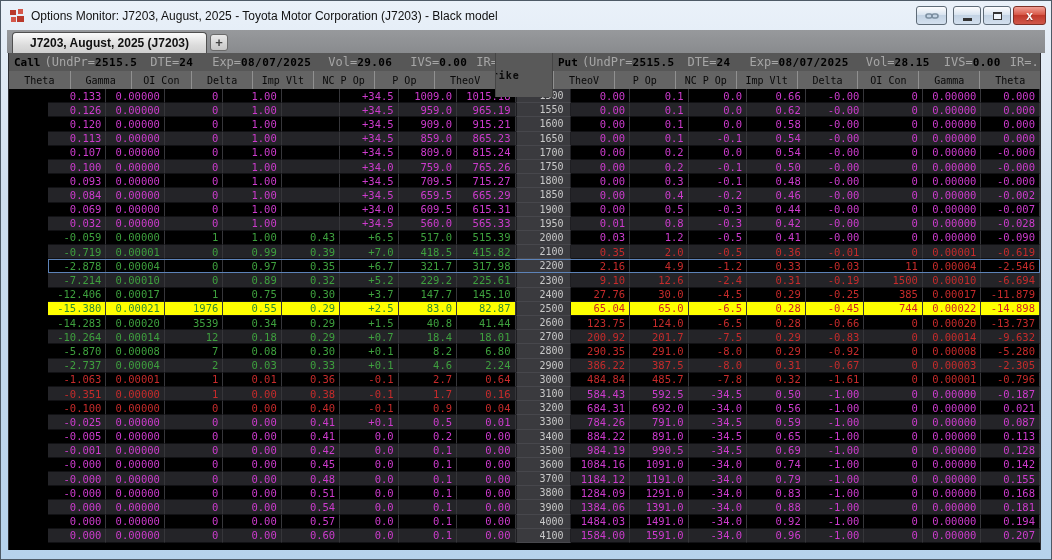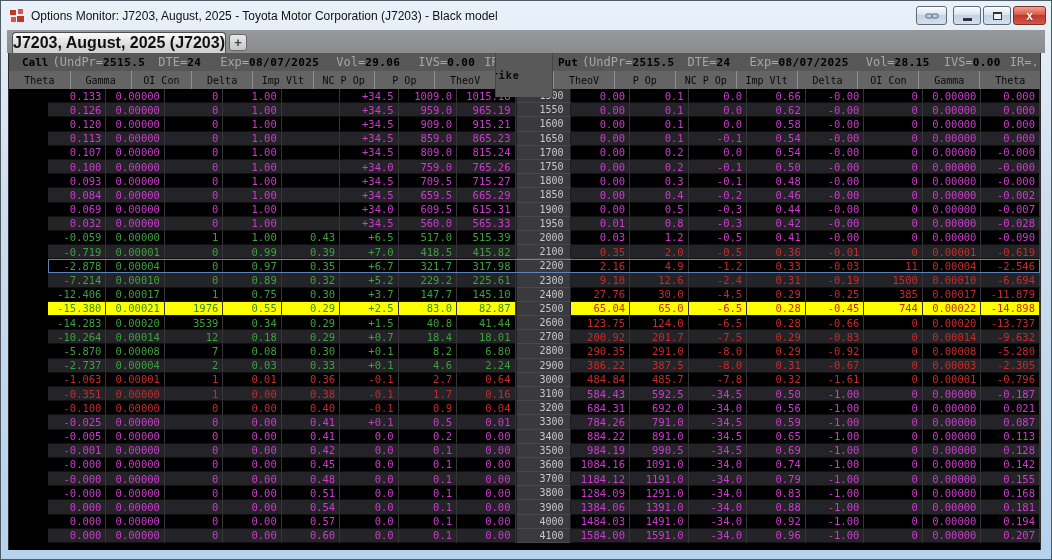--- a/index.html
+++ b/index.html
@@ -27,34 +27,34 @@
   .wbtn.min { width:28px; }
   .wbtn.max { width:28px; }
   .wbtn.close { width:33px; background:linear-gradient(#f0a096, #d85948 45%, #c0392b 50%, #d0584a); border-color:#7e3026; }
   .glyph-min { width:9px; height:3px; background:#333; margin-top:8px; }
   .glyph-max { width:9px; height:8px; border:1px solid #333; border-top:2px solid #333; background:#eef3f9; }
   .glyph-x { color:#fff; font-family:"Liberation Sans",sans-serif; font-weight:bold; font-size:12px; text-shadow:0 1px 1px rgba(0,0,0,.4); }
 
   
   .tabbar { position:absolute; top:29px; left:6px; right:6px; height:23px;
     background:linear-gradient(#97999c,#898b8e); display:flex; align-items:flex-end; }
-  .tab { margin-left:5px; height:21px; padding:0 0; border:1px solid #4f4f4f; border-bottom:none;
+  .tab { margin-left:5px; height:21px; padding:0 17px; border:1px solid #4f4f4f; border-bottom:none;
     border-radius:4px 4px 0 0; background:linear-gradient(#fbfbfb,#dcdcdc 60%,#cfcfcf);
-    font-family:"Liberation Sans",sans-serif; font-weight:bold; font-size:16px; color:#101010;
+    font-family:"Liberation Sans",sans-serif; font-weight:bold; font-size:12px; color:#101010;
     display:flex; align-items:center; }
   .addtab { margin-left:3px; margin-bottom:2px; width:18px; height:17px; border:1px solid #6a6a6a; border-radius:3px;
     background:linear-gradient(#e9e9e9,#c6c6c6); color:#444; font-size:13px; font-weight:bold;
     display:flex; align-items:center; justify-content:center; font-family:"Liberation Sans",sans-serif; }
 
   
   .table { position:absolute; top:52px; left:7px; width:1033px; bottom:9px;
     display:flex; flex-direction:column; background:#000; border-left:1px solid #2e2e32; border-right:1px solid #2e2e32; }
 
   .ghead { display:flex; height:18px; background:#575757; }
-  .ghead .gcall { width:486px; display:flex; align-items:center; overflow:hidden; white-space:nowrap;padding-left:8px; }
+  .ghead .gcall { width:486px; display:flex; align-items:center; overflow:hidden; white-space:nowrap; }
   .ghead .gstrike { width:58px; }
   .ghead .gput { width:487px; display:flex; align-items:center; overflow:hidden; white-space:nowrap; }
   .glabel { color:#a6a6a6; font-size:12px; }
   .gvalue { color:#000; font-size:11px; font-weight:bold; letter-spacing:0.4px; }
   .gname { color:#000; font-size:11px; font-weight:bold; margin-left:5px; }
 
   .chead { display:flex; height:18px; background:#646464; }
   .chead .hc { width:60.75px; display:flex; align-items:center; justify-content:center;
     font-size:10px; color:#0a0a0a; border-left:1px solid #909090; }
   .chead .hc:first-child { border-left:none; }

